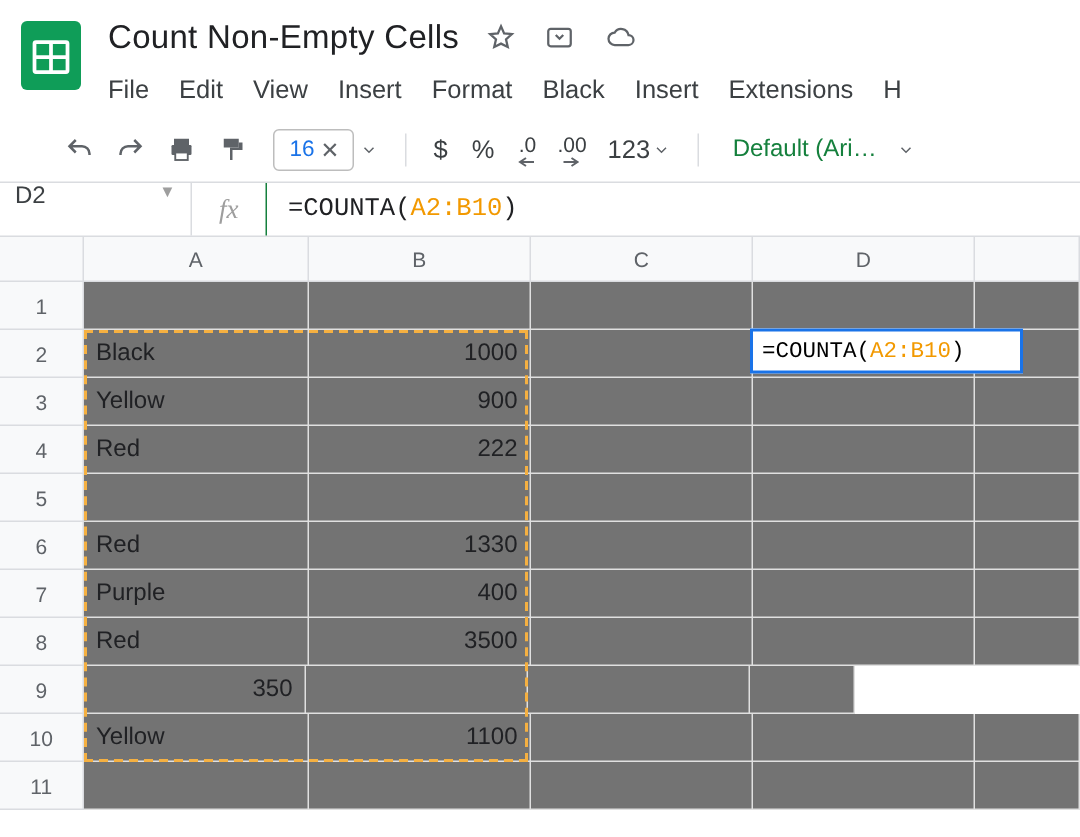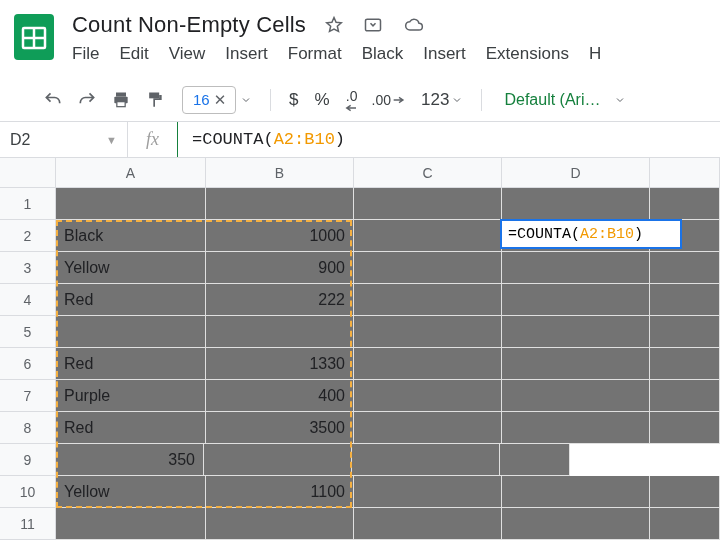--- a/index.html
+++ b/index.html
@@ -6,37 +6,37 @@
   html, body { width: 720px; height: 558px; font-family: Arial, sans-serif; background: #fff; overflow: hidden; }
 
   
   .header { display: flex; align-items: flex-start; padding: 10px 14px 0 14px; }
   .logo { width: 40px; height: 54px; margin-right: 18px; display:flex; align-items:center; justify-content:center;}
   .logo svg { width: 40px; height: 54px; }
   .title-block { flex: 1; }
   .title-row { display: flex; align-items: center; height: 30px; }
   .doc-title { font-size: 22px; color: #202124; letter-spacing: 0.2px; }
   .title-icon { margin-left: 18px; color: #5f6368; display:flex; align-items:center; }
-  .menu-row { display: flex; align-items: flex-start; height: 32px; margin-top: 4px; }
+  .menu-row { display: flex; align-items: center; height: 32px; margin-top: 4px; }
   .menu-item { font-size: 17px; color: #3c4043; margin-right: 20px; }
 
   
   .toolbar { display: flex; align-items: center; padding: 8px 14px 6px 40px; border-bottom: 1px solid #dadce0; height: 46px; }
   .tb-btn { width: 26px; height: 26px; display: flex; align-items: center; justify-content: center; color: #5f6368; margin-right: 8px; }
   .tb-sep { width: 1px; height: 22px; background: #dadce0; margin: 0 10px; }
   .font-size-chip { height: 28px; border: 1px solid #bdbdbd; border-radius: 4px; display:flex; align-items:center; padding: 0 6px 0 10px; font-size: 15px; color:#1a73e8; min-width:54px; margin-right: 4px;}
   .font-size-chip .close { color:#5f6368; font-size:15px; margin-left:4px;}
   .dropdown-caret { color:#5f6368; margin-right: 8px; }
   .fmt-txt { font-size: 17px; color:#3c4043; margin: 0 8px; }
   .font-name-box { display:flex; align-items:center; font-size:16px; color:#15803d; margin-left:12px;}
   .font-name-box .caret { margin-left:14px; color:#5f6368;}
 
   
   .formula-bar { display:flex; align-items:center; height: 36px; border-bottom: 1px solid #dadce0; }
-  .name-box { width: 128px; padding-left: 10px; font-size: 16px; color:#3c4043; display:flex; align-items:center; height:100%; border-right:1px solid #dadce0;}
+  .name-box { width: 128px; padding-left: 10px; font-size: 16px; color:#3c4043; display:flex; height:100%; border-right:1px solid #dadce0;}
   .name-box .caret { margin-left:auto; margin-right:10px; color:#9e9e9e; font-size:11px;}
   .fx-label { width: 50px; text-align:center; font-style: italic; font-family: Georgia, serif; color:#9e9e9e; font-size:18px; border-right:1px solid #15803d; height:100%; display:flex;align-items:center;justify-content:center;}
   .formula-input { flex:1; padding-left: 14px; font-size: 17px; font-family: "Consolas","Courier New",monospace; color:#202124; height:100%; display:flex;align-items:center;}
   .formula-input .paren { color:#202124; }
   .formula-input .range { color:#f29900; }
 
   
   .grid { display:flex; }
   .row-headers { display:flex; flex-direction:column; }
   .corner { width: 56px; height: 30px; background:#f8f9fa; border-right:1px solid #dadce0; border-bottom:1px solid #dadce0; }
@@ -140,21 +140,21 @@
     </div>
   <div class="tb-sep"></div>
   <div class="fmt-txt">$</div>
   <div class="fmt-txt">%</div>
   <div class="tb-btn" style="flex-direction:column;width:auto;margin:0 6px;">
     <span style="font-size:14px;color:#3c4043">.0</span>
     <svg width="16" height="8" viewBox="0 0 24 12">
         <path d="M18 6H4M10 2L4 6l6 4" fill="none" stroke="#5f6368" stroke-width="2"></path>
       </svg>
   </div>
-  <div class="tb-btn" style="flex-direction:row;width:auto;margin:0 6px;">
+  <div class="tb-btn" style="flex-direction:column;width:auto;margin:0 6px;">
     <span style="font-size:14px;color:#3c4043">.00</span>
     <svg width="16" height="8" viewBox="0 0 24 12">
         <path d="M4 6h14M12 2l6 4-6 4" fill="none" stroke="#5f6368" stroke-width="2"></path>
       </svg>
   </div>
   <div class="fmt-txt" style="display:flex;align-items:center">
     <span>123</span>
     <svg width="12" height="12" viewBox="0 0 24 24" style="margin-left:2px">
         <path d="M6 9l6 6 6-6" fill="none" stroke="#5f6368" stroke-width="2"></path>
       </svg>

